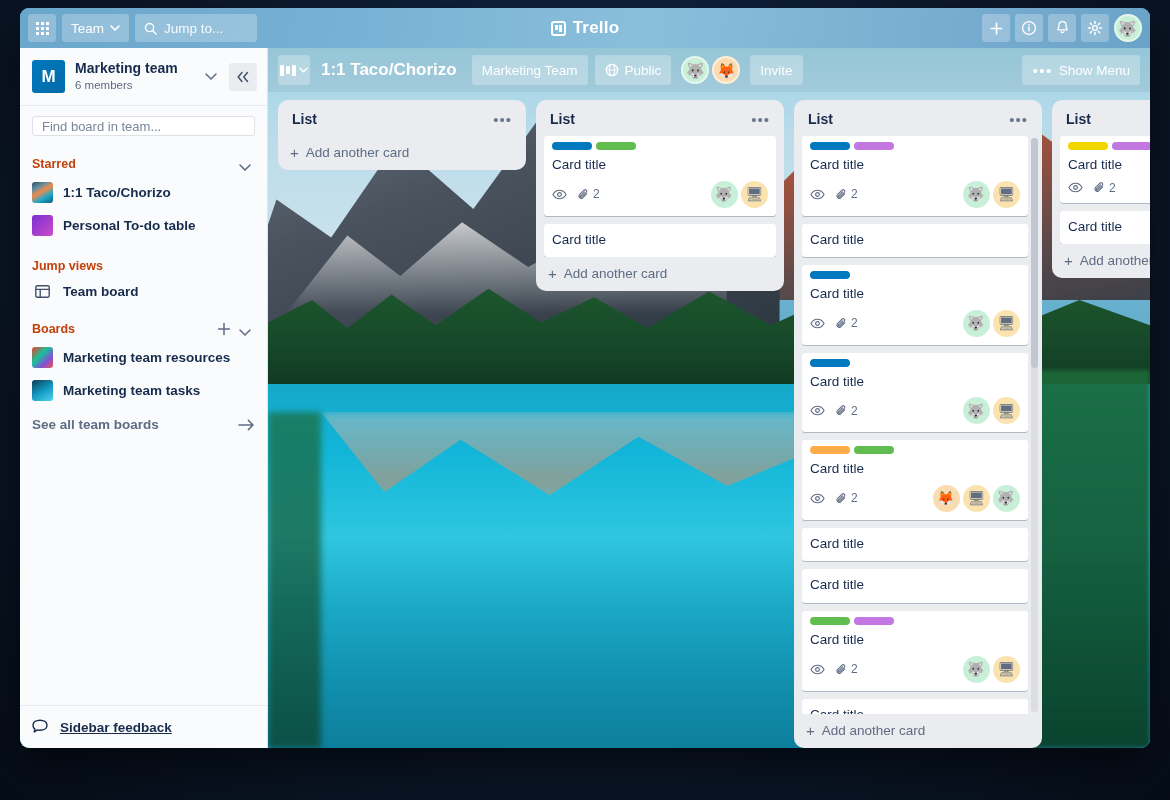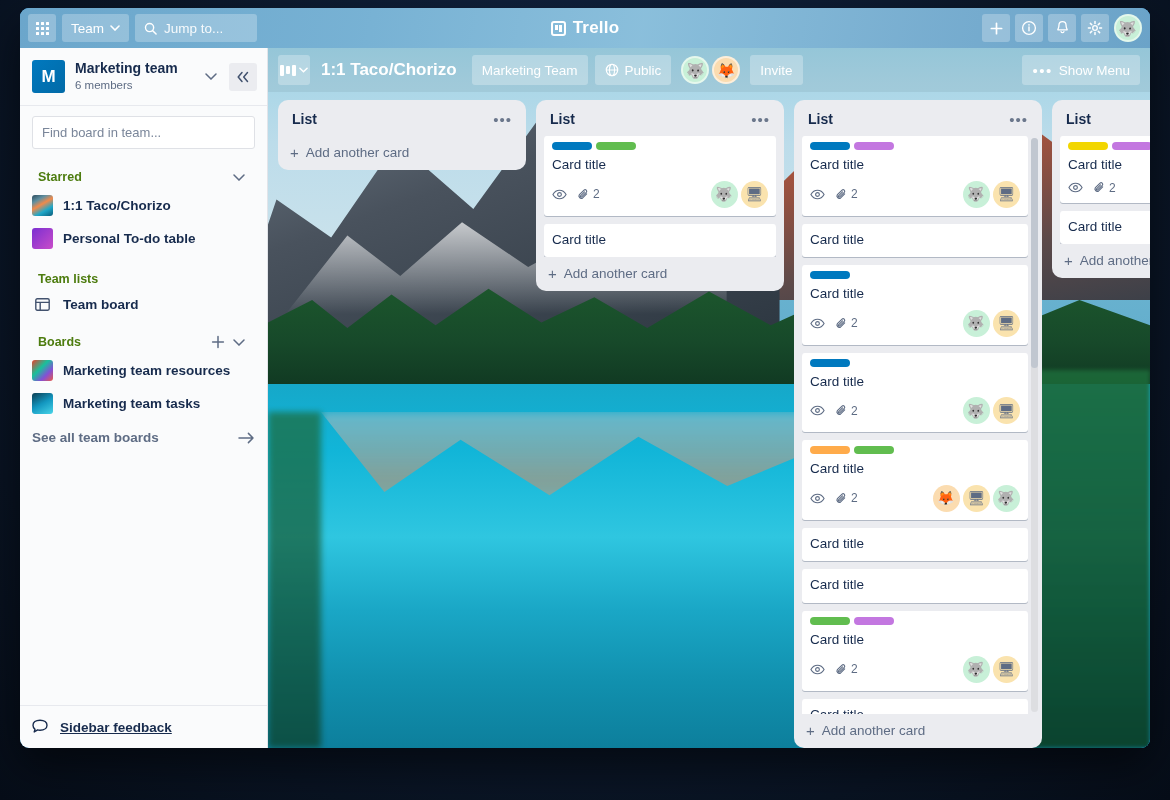--- a/index.html
+++ b/index.html
@@ -131,32 +131,32 @@
   .team-sub  { font-size: 11.5px; color: #5e6c84; line-height: 1.3; }
   .chev { color: #5e6c84; font-size: 11px; cursor: pointer; padding: 2px; }
   .collapse-btn {
     width: 28px; height: 28px; border-radius: 3px;
     background: #ebecf0; color: #42526e;
     display: flex; align-items: center; justify-content: center;
     font-size: 13px; cursor: pointer; flex-shrink: 0;
   }
   .sb-search { padding: 10px 12px 4px; }
   .sb-search input {
-    width: 100%; height: 33px;
+    width: 100%; height: 20px;
     border: 1px solid #dfe1e6; border-radius: 3px;
     padding: 0 9px; font-size: 13px; color: #172b4d;
     font-family: inherit; background: #fff;
     outline: none;
   }
   .sb-search input::placeholder { color: #7a869a; }
   .sb-scroll { flex: 1; overflow: hidden; padding: 8px 0 0; }
   .sb-section {
-    display: flex; align-items: center;
-    padding: 9px 18px 5px;
-    font-size: 12.5px; font-weight: bold; color: #4d7c0f;
+    display: flex; align-items: flex-end;
+    padding: 9px 12px 5px;
+    font-size: 12.5px; font-weight: bold; color: #c2410c;
   }
   .sb-section .sp { flex: 1; }
   .sb-section .act { color: #5e6c84; font-size: 14px; cursor: pointer; padding: 0 4px; }
   .sb-item {
     display: flex; align-items: center; gap: 10px;
     padding: 6px 12px; cursor: pointer;
     font-size: 13.5px; color: #172b4d; font-weight: bold;
   }
   .tile { width: 21px; height: 21px; border-radius: 3px; flex-shrink: 0; }
   .tile-lake { background: linear-gradient(150deg,#2b4a5c 0%,#5f8fa0 25%,#f08a4b 45%,#1fa8c9 70%,#0b5c7a 100%); }
@@ -418,21 +418,21 @@
         <div class="sb-item">
           <span class="tile tile-lake"></span>
           <span>1:1 Taco/Chorizo</span>
         </div>
         <div class="sb-item">
           <span class="tile tile-purple"></span>
           <span>Personal To-do table</span>
         </div>
 
         <div class="sb-section" style="padding-top:17px">
-          <span class="sp">Team lists</span>
+          <span class="sp">Jump views</span>
         </div>
         <div class="sb-item">
           <span class="sb-icon">
             <svg width="15" height="13" viewBox="0 0 15 13">
               <rect x="0.8" y="0.8" width="13.4" height="11.4" rx="1.4" stroke="#42526e" stroke-width="1.4" fill="none"></rect>
               <path d="M0.8 4.4h13.4M5.2 4.4v7.8" stroke="#42526e" stroke-width="1.4"></path>
             </svg>
           </span>
           <span>Team board</span>
         </div>

